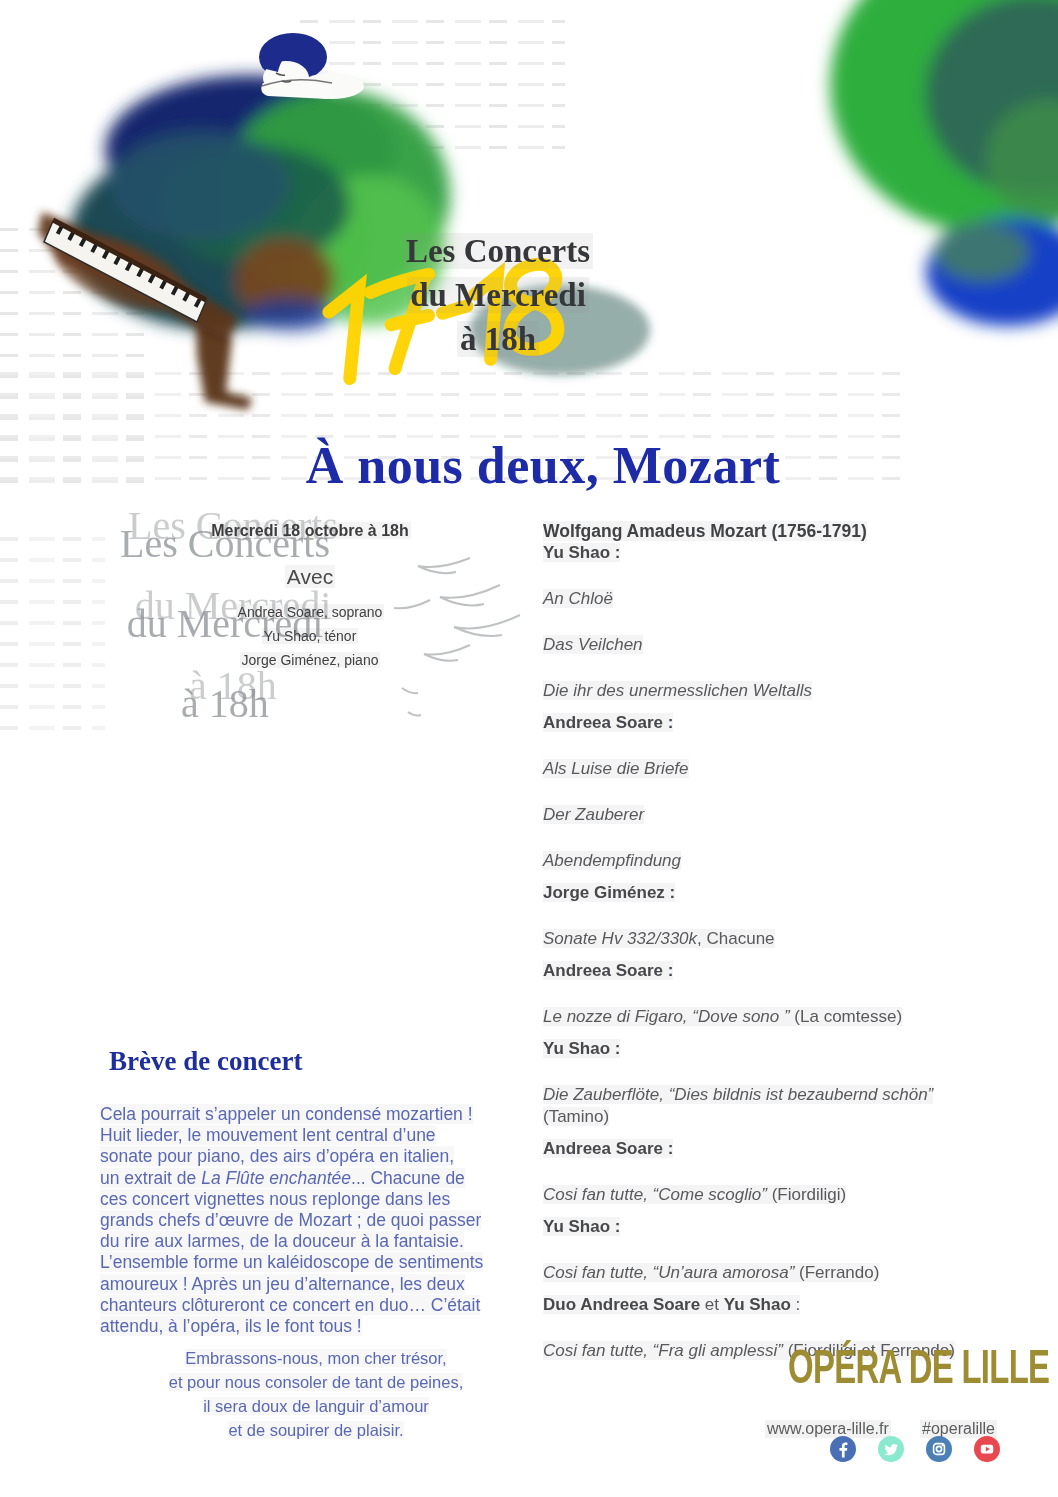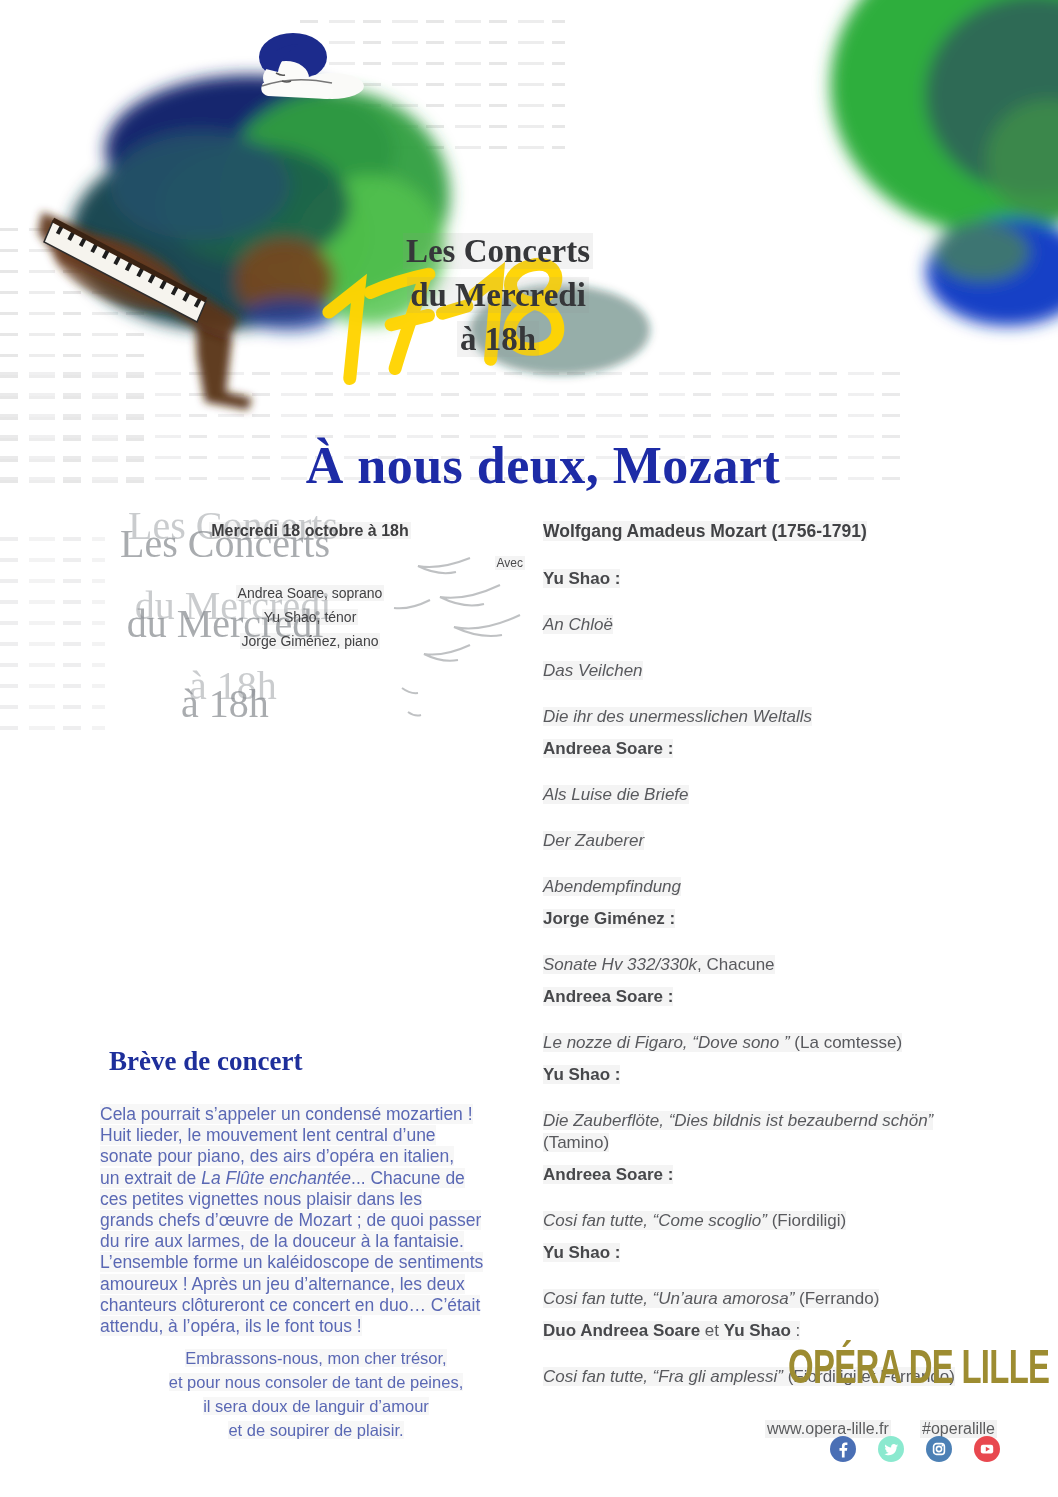--- a/index.html
+++ b/index.html
@@ -40,26 +40,26 @@
   #ghost2{left:80px;top:504px;color:#85898e;opacity:.7;}
   
   #main-title{
     position:absolute;left:283px;top:436px;width:520px;text-align:center;
     font-family:"Liberation Serif",serif;font-weight:600;
     font-size:52px;color:#1d2ba6;letter-spacing:.5px;white-space:nowrap;
   }
   
   #event{position:absolute;left:95px;top:522px;width:430px;text-align:center;}
   #event .date{font-size:16px;font-weight:bold;color:#3d3d3f;}
-  #event .avec{margin-top:16px;font-size:12px;color:#4a4a4c;text-align:right;}
+  #event .avec{margin-top:25px;font-size:21px;color:#4a4a4c;}
   #event .performers{margin-top:11px;font-size:14px;line-height:24px;color:#414143;}
   #event span{background:rgba(150,150,150,.10);padding:0 2px;}
   
   #program{position:absolute;left:543px;top:520px;width:424px;font-size:17px;line-height:22px;color:#58595d;}
-  #program .composer{font-weight:bold;color:#414245;font-size:17.5px;margin-bottom:26px;}
+  #program .composer{font-weight:bold;color:#414245;font-size:17.5px;}
   #program .entry{margin-bottom:10px;}
   #program .artist{font-weight:bold;color:#47484b;}
   #program .work{font-style:italic;margin-top:24px;}
   #program .reg{font-style:normal;}
   #program span{background:rgba(150,150,150,.10);}
   
   #breve-heading{
     position:absolute;left:100px;top:1046px;
     font-family:"Liberation Serif",serif;font-weight:700;
     font-size:27px;color:#1e2f9b;margin-left:9px;
@@ -245,21 +245,21 @@
       <div class="work"><span>Cosi fan tutte, “Fra gli amplessi”</span><span class="reg"> (Fiordiligi et Ferrando)</span></div>
     </div>
   </div>
 
   <div id="breve-heading">Brève de concert</div>
   <div id="breve">
     <div><span>Cela pourrait s’appeler un condensé mozartien !</span></div>
     <div><span>Huit lieder, le mouvement lent central d’une</span></div>
     <div><span>sonate pour piano, des airs d’opéra en italien,</span></div>
     <div><span>un extrait de </span><span style="font-style:italic">La Flûte enchantée</span><span>... Chacune de</span></div>
-    <div><span>ces petites vignettes nous plaisir dans les</span></div>
+    <div><span>ces concert vignettes nous replonge dans les</span></div>
     <div><span>grands chefs d’œuvre de Mozart ; de quoi passer</span></div>
     <div><span>du rire aux larmes, de la douceur à la fantaisie.</span></div>
     <div><span>L’ensemble forme un kaléidoscope de sentiments</span></div>
     <div><span>amoureux ! Après un jeu d’alternance, les deux</span></div>
     <div><span>chanteurs clôtureront ce concert en duo… C’était</span></div>
     <div><span>attendu, à l’opéra, ils le font tous !</span></div>
   </div>
 
   <div id="quote">
     <div><span>Embrassons-nous, mon cher trésor,</span></div>

